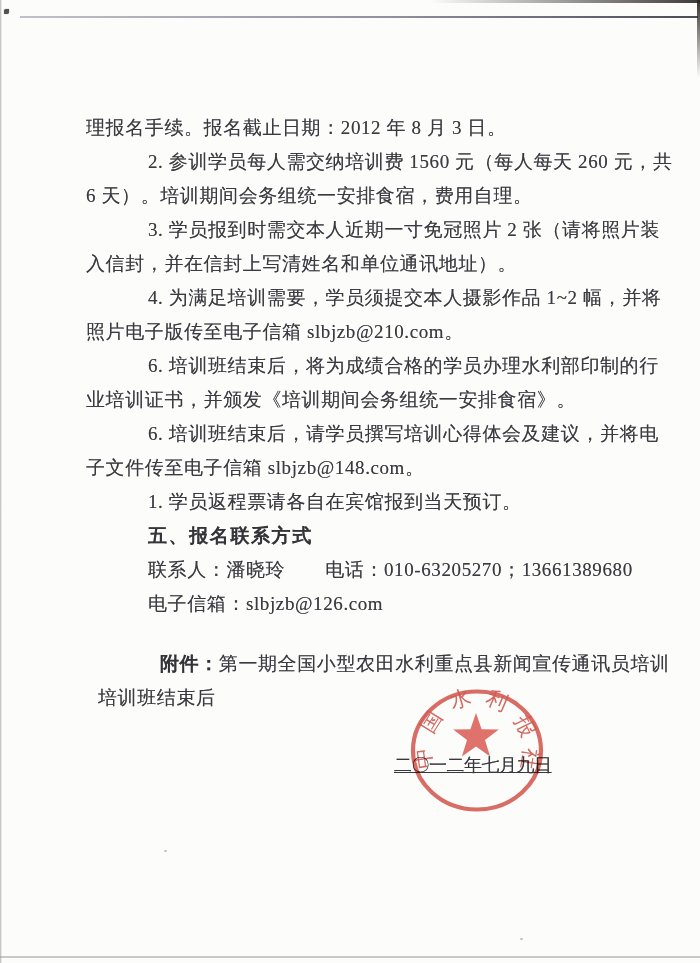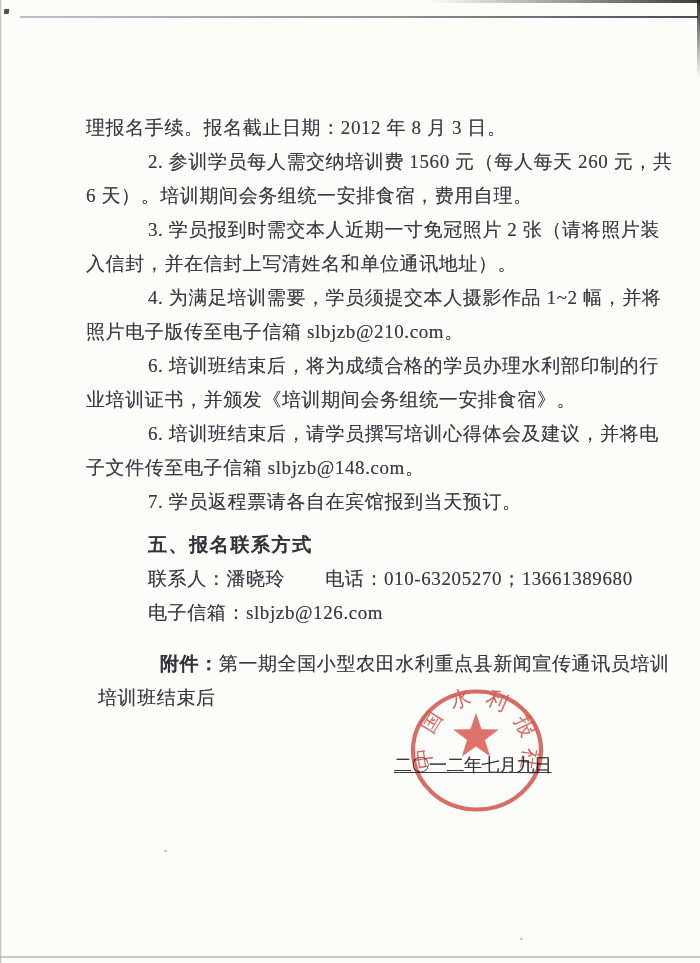--- a/index.html
+++ b/index.html
@@ -21,21 +21,21 @@
     border-radius:2px 0 2px 1px;box-shadow:0 0 1px rgba(85,80,76,.8);}
   .speck{position:absolute;width:3px;height:2px;background:rgba(140,140,145,.55);border-radius:50%;}
   .speck.s1{left:164px;top:850px;}
   .speck.s2{left:520px;top:938px;}
 
   
   .body-text{position:absolute;left:86px;top:111px;width:534px;font-size:19px;letter-spacing:.6px;
     text-shadow:0 0 .5px rgba(58,58,66,.55);}
   .ln{height:34px;line-height:34px;white-space:nowrap;}
   .ind{padding-left:62px;}
-  .hei{font-family:"Liberation Sans","DejaVu Sans",sans-serif;font-weight:bold;letter-spacing:1.6px;font-size:19px;color:#333338;margin-top:9px;}
+  .hei{font-family:"Liberation Sans","DejaVu Sans",sans-serif;font-weight:bold;letter-spacing:1.6px;font-size:19px;color:#333338;}
   .gap2{margin-left:40px;}
   .att-block{position:absolute;left:86px;top:647px;width:534px;font-size:19px;letter-spacing:.6px;
     text-shadow:0 0 .5px rgba(58,58,66,.55);margin-left:12px;}
   .att-label{font-weight:bold;color:#323237;}
   .date-line{position:absolute;left:394px;top:753px;font-size:18px;letter-spacing:-.5px;color:#38383e;
     text-shadow:0 0 .5px rgba(58,58,66,.55);white-space:nowrap;text-decoration:underline;}
 
   
   .stamp{position:absolute;left:408px;top:687px;width:138px;height:127px;
     mix-blend-mode:multiply;opacity:.92;filter:blur(.3px);}
@@ -60,21 +60,21 @@
     <div class="ln ind">2. 参训学员每人需交纳培训费 1560 元（每人每天 260 元，共</div>
     <div class="ln">6 天）。培训期间会务组统一安排食宿，费用自理。</div>
     <div class="ln ind">3. 学员报到时需交本人近期一寸免冠照片 2 张（请将照片装</div>
     <div class="ln">入信封，并在信封上写清姓名和单位通讯地址）。</div>
     <div class="ln ind">4. 为满足培训需要，学员须提交本人摄影作品 1~2 幅，并将</div>
     <div class="ln">照片电子版传至电子信箱 slbjzb@210.com。</div>
     <div class="ln ind">6. 培训班结束后，将为成绩合格的学员办理水利部印制的行</div>
     <div class="ln">业培训证书，并颁发《培训期间会务组统一安排食宿》。</div>
     <div class="ln ind">6. 培训班结束后，请学员撰写培训心得体会及建议，并将电</div>
     <div class="ln">子文件传至电子信箱 slbjzb@148.com。</div>
-    <div class="ln ind">7. 学员返程票请各自在宾馆报到当天预订。</div>
+    <div class="ln ind">1. 学员返程票请各自在宾馆报到当天预订。</div>
     <div class="ln ind hei">五、报名联系方式</div>
     <div class="ln ind">
       <span>联系人：潘晓玲</span><span class="gap2">电话：010-63205270；13661389680</span>
     </div>
     <div class="ln ind">电子信箱：slbjzb@126.com</div>
   </div>
 
   <div class="att-block">
     <div class="ln ind">
       <span class="att-label">附件：</span><span>第一期全国小型农田水利重点县新闻宣传通讯员培训</span>

